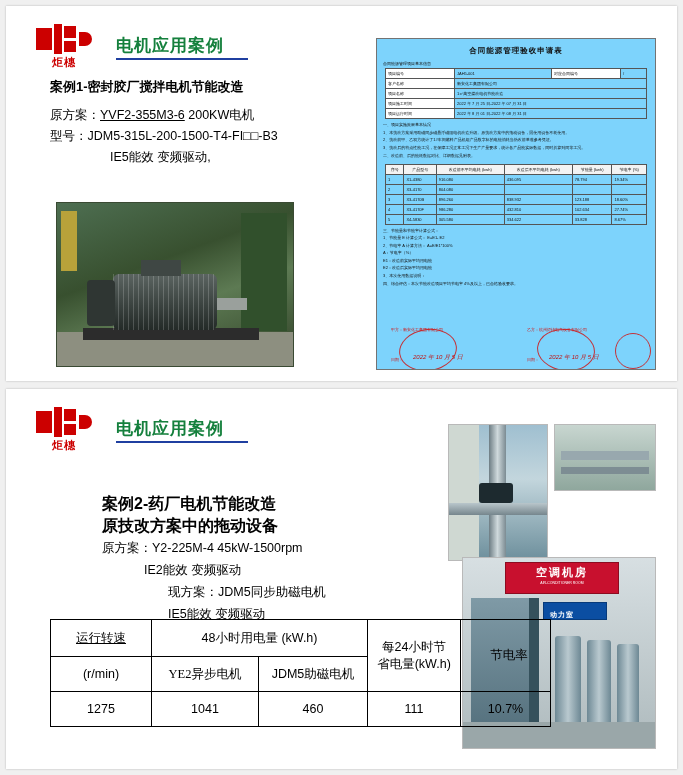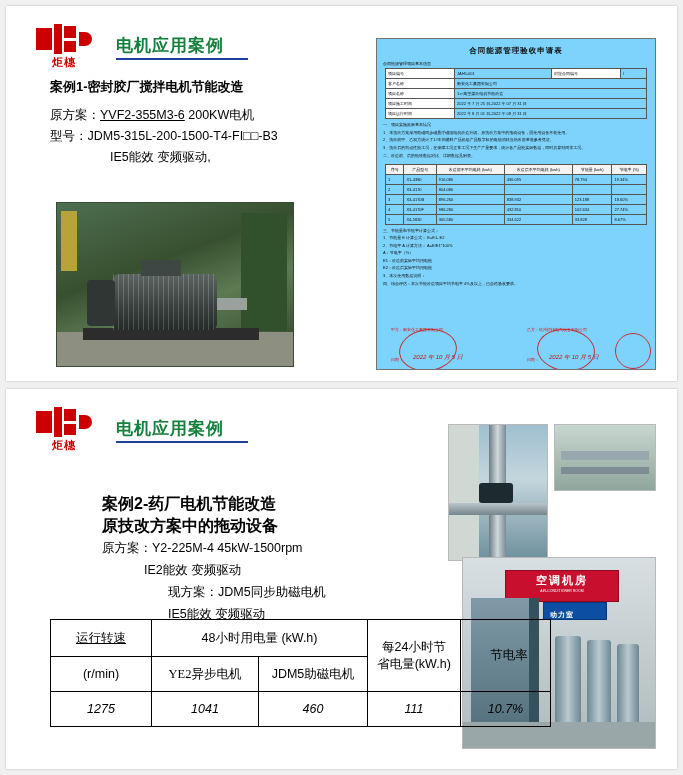--- a/index.html
+++ b/index.html
@@ -99,37 +99,37 @@
   .pipe-v{position:absolute;left:40px;top:0;width:17px;height:135px;background:linear-gradient(90deg,#6d7d84,#cfd9dc,#7b8b92);}
   .pipe-h{position:absolute;left:0;top:78px;width:98px;height:12px;background:linear-gradient(180deg,#b9c6cb,#76868d);}
   .valve{position:absolute;left:30px;top:58px;width:34px;height:20px;background:#1d2a2f;border-radius:3px;}
   .pipe-wall{position:absolute;left:0;top:0;width:30px;height:135px;background:#cfd8d2;}
   #ph-wall{left:548px;top:35px;width:100px;height:65px;
     background:linear-gradient(180deg,#c8d6d0 0%,#8fa79d 100%);}
   .wall-pipe{position:absolute;left:6px;top:26px;width:88px;height:9px;background:#98a8ae;}
   .wall-pipe2{position:absolute;left:6px;top:42px;width:88px;height:7px;background:#7d8d93;}
   #ph-room{left:456px;top:168px;width:192px;height:190px;
     background:linear-gradient(180deg,#d7dfe2 0%,#aebabd 100%);}
-  .sign-red{position:absolute;left:42px;top:12px;width:112px;height:30px;background:#c8102e;border:1px solid #8c0b20;}
+  .sign-red{position:absolute;left:42px;top:4px;width:112px;height:30px;background:#c8102e;border:1px solid #8c0b20;}
   .sign-red .t1{color:#fff;font-size:11px;font-weight:bold;text-align:center;line-height:18px;letter-spacing:2px;}
   .sign-red .t2{color:#fff;font-size:3.5px;text-align:center;}
   .door{position:absolute;left:8px;top:40px;width:58px;height:150px;background:linear-gradient(180deg,#7f9aa6,#4f6b78);}
   .door2{position:absolute;left:66px;top:40px;width:10px;height:150px;background:#35515c;}
   .blue-sign{position:absolute;left:80px;top:44px;width:62px;height:16px;background:#0b4ea2;border:1px solid #073a7a;}
   .blue-sign span{color:#fff;font-size:7px;font-weight:bold;line-height:14px;padding-left:6px;letter-spacing:1px;}
   .num-badge{position:absolute;left:82px;top:46px;width:12px;height:12px;background:#fff;color:#0b4ea2;font-size:6px;text-align:center;line-height:12px;}
   .tank{position:absolute;background:linear-gradient(90deg,#6d8894,#b9c9cf,#6d8894);border-radius:3px;}
   .floor2{position:absolute;left:0;bottom:0;width:100%;height:26px;background:#9aa7a9;}
 
   
   .dtable{position:absolute;left:44px;top:230px;border-collapse:collapse;}
   .dtable td{border:1px solid #000;text-align:center;font-size:12.5px;color:#000;}
   .dtable .r1 td{height:34px;}
   .dtable .r2 td{height:32px;}
-  .dtable .r3 td{height:32px;font-style:italic;}
+  .dtable .r3 td{height:32px;}
 </style>
 </head>
 <body>
 
 <div class="slide" id="slide1">
 
   <div class="logo">
     <div class="logo-mark">
       <div class="logo-red" style="left:0;top:4px;width:16px;height:22px;"></div>
       <div class="logo-red" style="left:18px;top:0;width:8px;height:30px;"></div>

